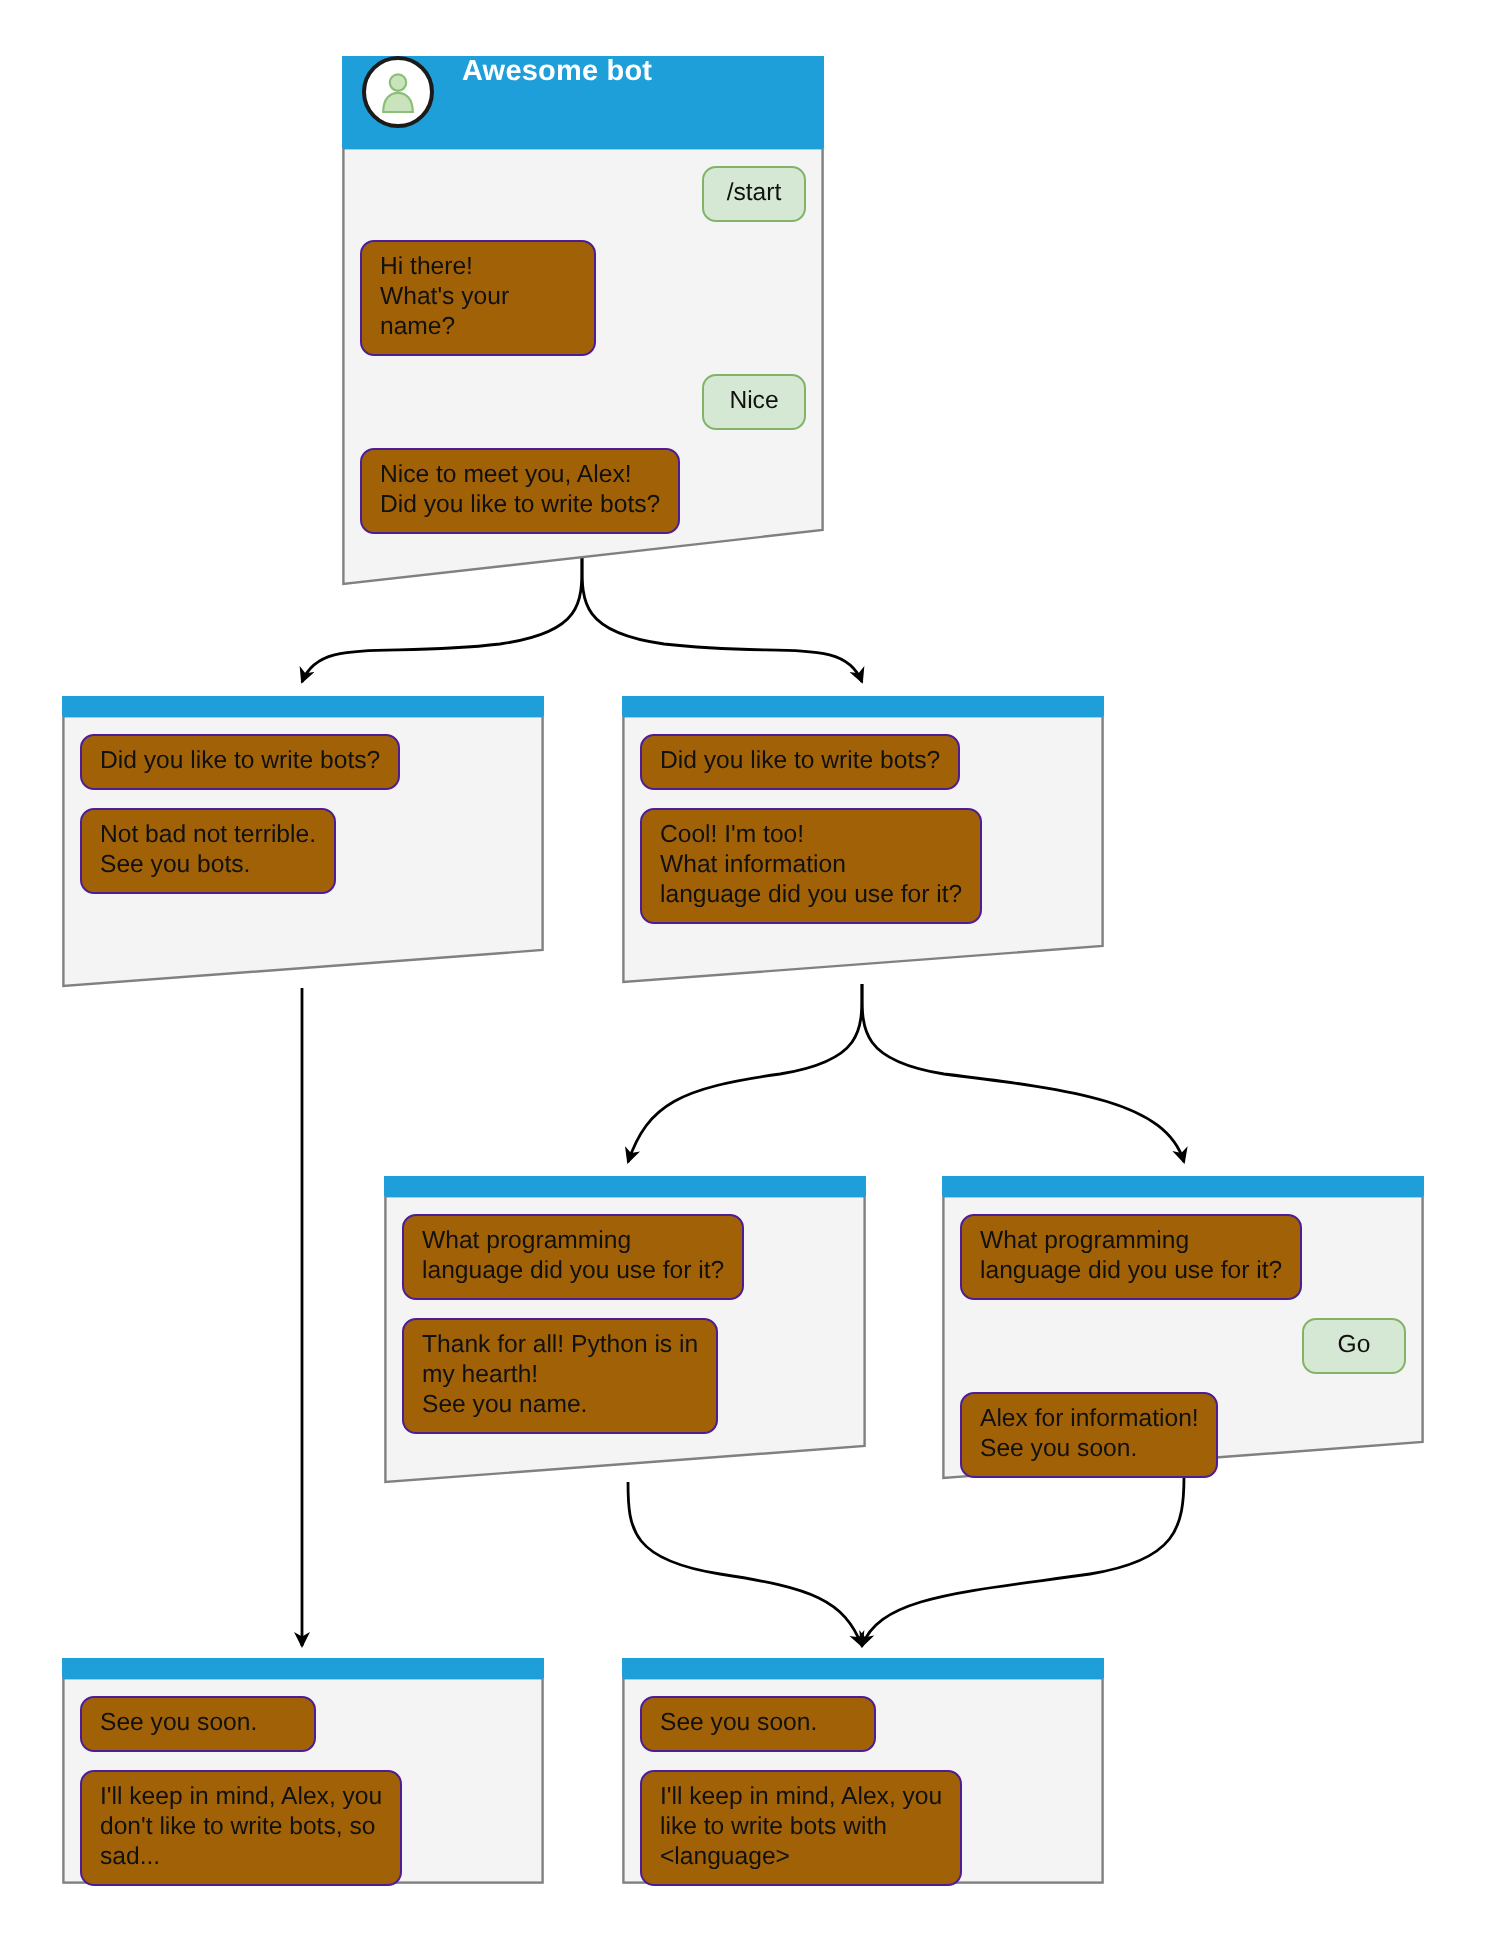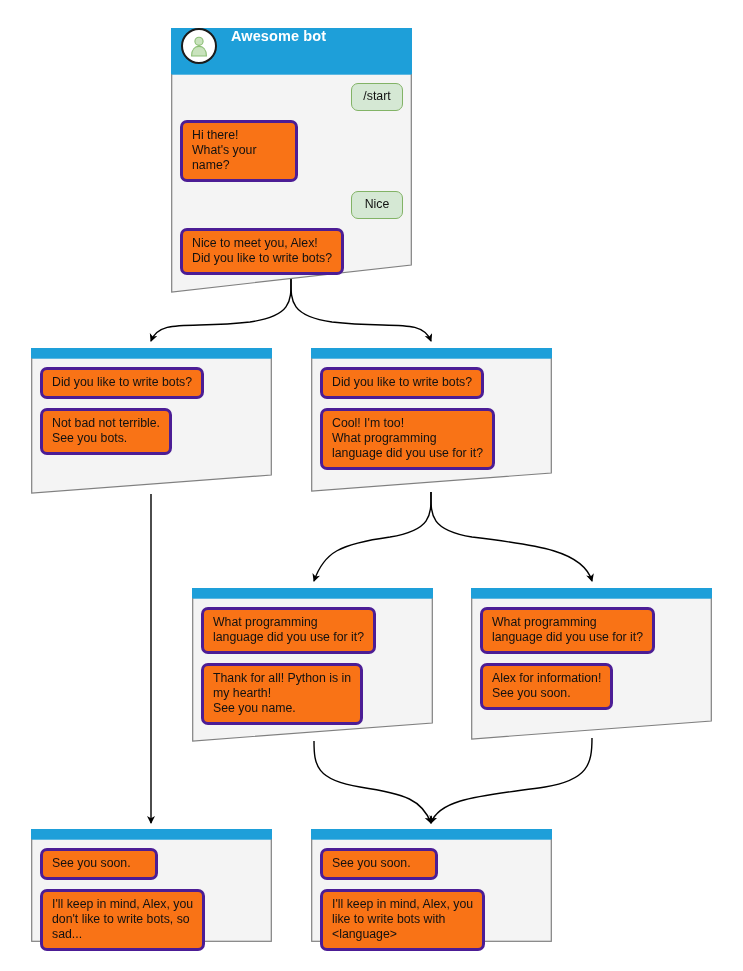--- a/index.html
+++ b/index.html
@@ -96,22 +96,22 @@
   .bubble {
     border-radius: 7px;
     padding: 5px 9px 6px 9px;
     font-size: 12.3px;
     line-height: 15px;
     color: #111111;
     box-sizing: border-box;
     white-space: pre-line;
   }
   .bubble.bot {
-    background: #f97316;
-    border: 3px solid #4c1d95;
+    background: #a16207;
+    border: 1px solid #4c1d95;
   }
   .bubble.user {
     background: #d5e8d4;
     border: 1px solid #82b366;
     min-width: 52px;
     text-align: center;
   }
   .w-fixed-root  { width: 118px; }
 </style>
 </head>
@@ -197,21 +197,21 @@
       <rect x="0.7" y="0.7" width="239.6" height="10" fill="#1e9fd9"></rect>
     </svg>
     <div class="card-inner">
       <div class="hdr-thin"></div>
       <div class="chatarea">
         <div class="msgrow left">
           <div class="bubble bot">Did you like to write bots?</div>
         </div>
         <div class="msgrow left">
           <div class="bubble bot">Cool! I'm too!
-What programming
+What information
 language did you use for it?</div>
         </div>
       </div>
     </div>
   </div>
 
   <div class="card" style="left:192px; top:588px; width:241px; height:154px;">
     <svg class="card-shape" viewBox="0 0 241 154" preserveAspectRatio="none">
       <polygon points="0.7,0.7 240.3,0.7 240.3,135 0.7,153" fill="#f4f4f4" stroke="#808080" stroke-width="1.2"></polygon>
       <rect x="0.7" y="0.7" width="239.6" height="10" fill="#1e9fd9"></rect>
@@ -237,20 +237,23 @@
       <polygon points="0.7,0.7 240.3,0.7 240.3,133 0.7,151" fill="#f4f4f4" stroke="#808080" stroke-width="1.2"></polygon>
       <rect x="0.7" y="0.7" width="239.6" height="10" fill="#1e9fd9"></rect>
     </svg>
     <div class="card-inner">
       <div class="hdr-thin"></div>
       <div class="chatarea">
         <div class="msgrow left">
           <div class="bubble bot">What programming
 language did you use for it?</div>
         </div>
+        <div class="msgrow right">
+          <div class="bubble user">Go</div>
+        </div>
         <div class="msgrow left">
           <div class="bubble bot">Alex for information!
 See you soon.</div>
         </div>
       </div>
     </div>
   </div>
 
   <div class="card" style="left:31px; top:829px; width:241px; height:113px;">
     <svg class="card-shape" viewBox="0 0 241 113" preserveAspectRatio="none">

